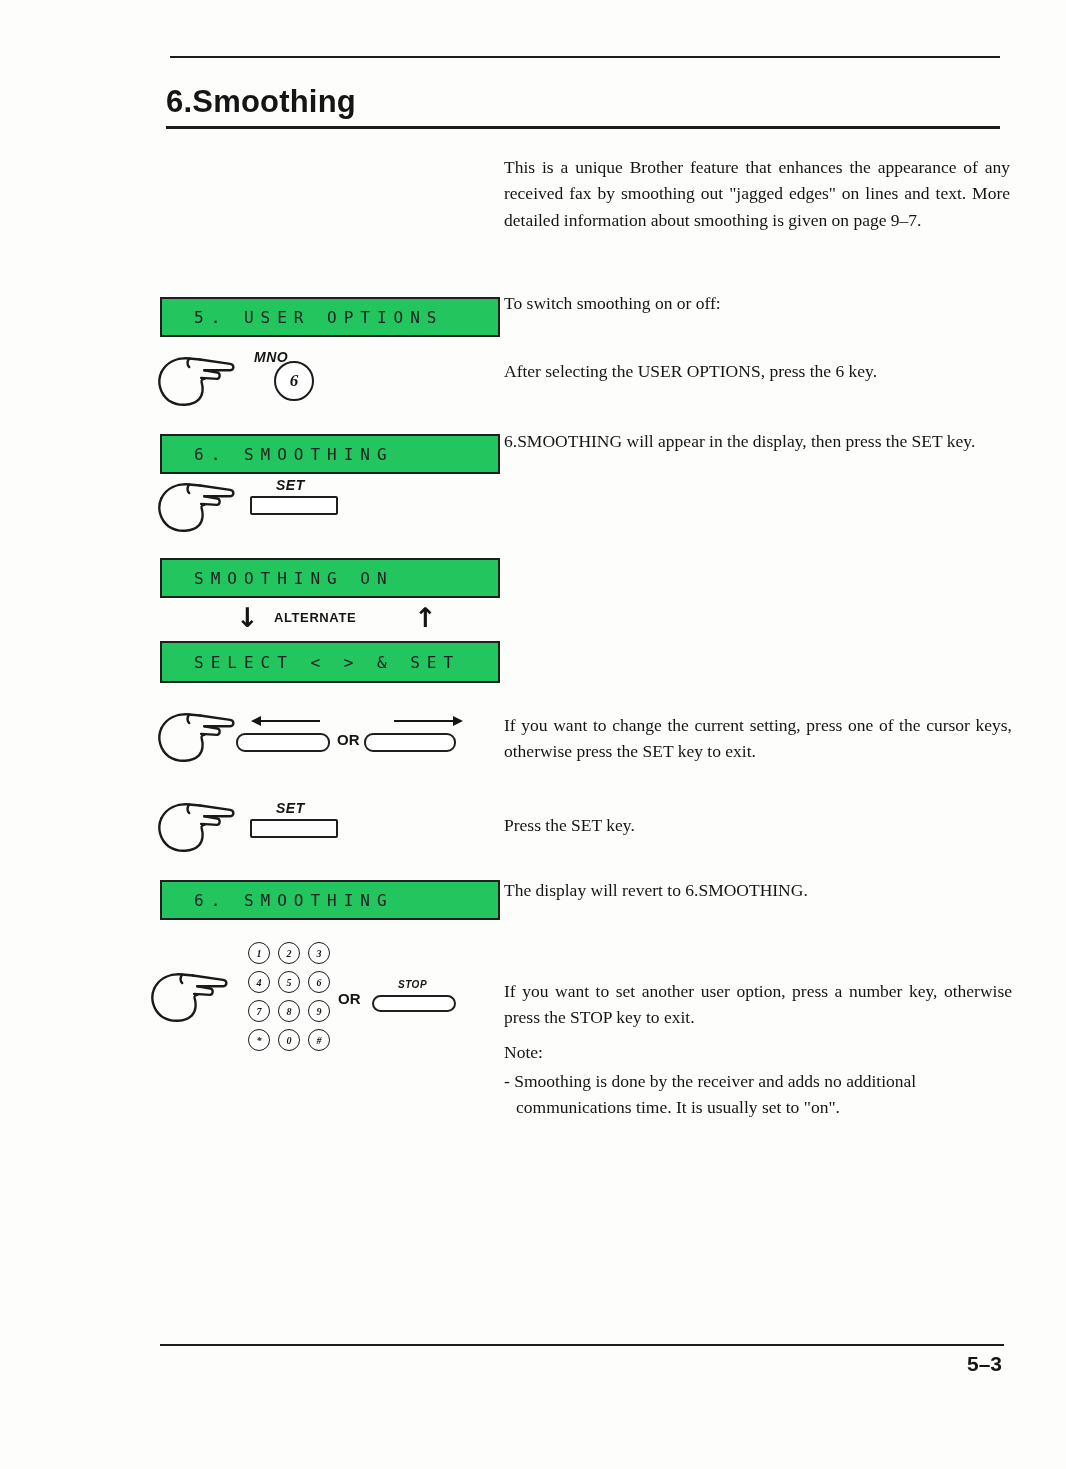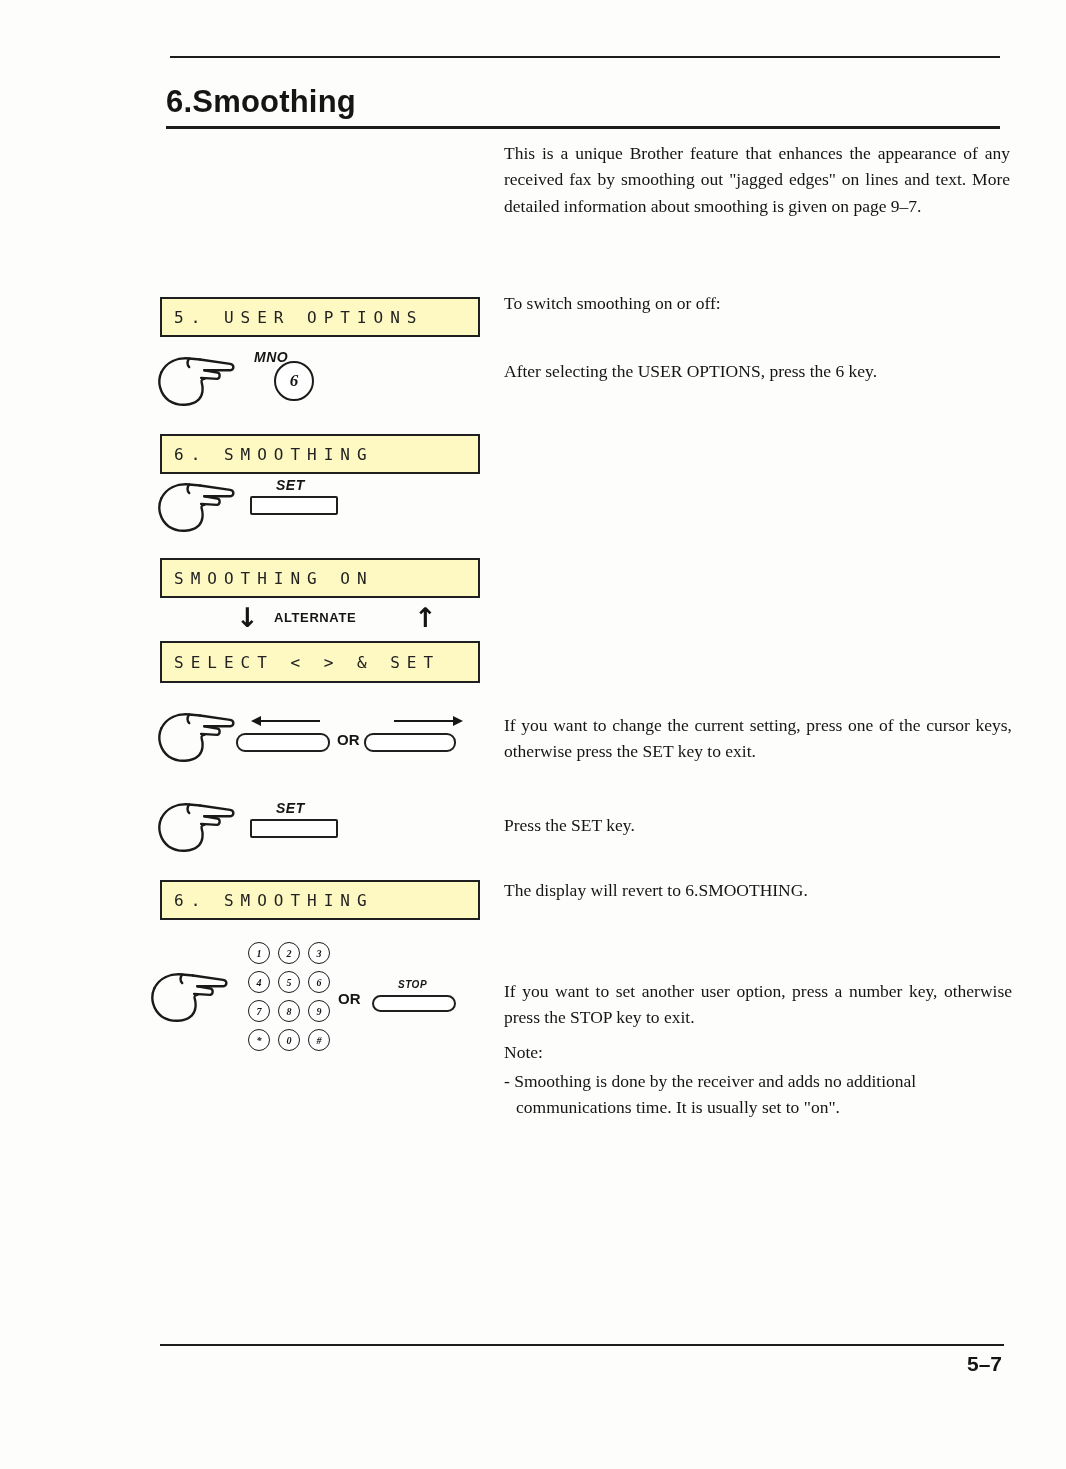--- a/index.html
+++ b/index.html
@@ -8,21 +8,21 @@
     background:#fdfdfb;color:#151515;
     font-family:"Liberation Serif",serif;overflow:hidden;
   }
   .abs{position:absolute;}
   .sans{font-family:"Liberation Sans",sans-serif;}
   .header-title{font-weight:700;font-size:21px;letter-spacing:0.4px;white-space:nowrap;}
   .rule{background:#1c1c1c;}
   .page-title{font-weight:700;font-size:31px;letter-spacing:0.2px;}
   .para{font-size:17.5px;line-height:1.5;text-align:justify;}
   .para.single{text-align:left;white-space:nowrap;}
-  .display-box{border:2px solid #1f1f1f;background:#fef9c3;display:flex;align-items:center;}
+  .display-box{border:2px solid #1f1f1f;background:#22c55e;display:flex;align-items:center;padding-left:20px;}
   .display-text{
     font-family:"DejaVu Sans Mono",monospace;font-size:16px;
     letter-spacing:7px;padding-left:12px;white-space:nowrap;color:#222;
   }
   .key-label{
     font-family:"Liberation Sans",sans-serif;font-weight:700;font-style:italic;
     font-size:14px;letter-spacing:0.5px;white-space:nowrap;
   }
   .set-rect{border:2px solid #1f1f1f;border-radius:2px;background:#fff;}
   .pill{border:2px solid #1f1f1f;border-radius:9px;background:#fff;}
@@ -48,21 +48,21 @@
 </head>
 <body>
 
 <div class="page">
 
   <div class="abs rule" style="left:170px; top:56px; width:830px; height:2px;"></div>
 
   <div class="abs page-title sans" style="left:166px; top:84px;">6.Smoothing</div>
   <div class="abs rule" style="left:166px; top:126px; width:834px; height:3px;"></div>
 
-  <div class="abs para" style="left:504px; top:140px; width:506px;">This is a unique Brother feature that enhances the appearance of any received fax by smoothing out "jagged edges" on lines and text. More detailed information about smoothing is given on page 9–7.</div>
+  <div class="abs para" style="left:504px; top:154px; width:506px;">This is a unique Brother feature that enhances the appearance of any received fax by smoothing out "jagged edges" on lines and text. More detailed information about smoothing is given on page 9–7.</div>
 
   <div class="abs display-box" style="left:160px; top:297px; width:316px; height:36px;">
     <span class="display-text">5. USER OPTIONS</span>
   </div>
   <div class="abs para single" style="left:504px; top:290px;">To switch smoothing on or off:</div>
 
   <div class="abs hand" style="left:155px; top:352px;">
     <svg width="90" height="56" viewBox="0 0 80 52">
       <g fill="none" stroke="#1a1a1a" stroke-width="2.2" stroke-linecap="round" stroke-linejoin="round">
         <path d="M4 19 C 9 9, 19 5, 30 6 L 40 7"></path>
@@ -75,20 +75,21 @@
   </div>
   <div class="abs key-label" style="left:254px; top:349px;">MNO</div>
   <div class="abs circle-key" style="left:274px; top:361px;">
     <span>6</span>
   </div>
   <div class="abs para single" style="left:504px; top:358px;">After selecting the USER OPTIONS, press the 6 key.</div>
 
   <div class="abs display-box" style="left:160px; top:434px; width:316px; height:36px;">
     <span class="display-text">6. SMOOTHING</span>
   </div>
+  <div class="abs para" style="left:504px; top:428px; width:506px;">6.SMOOTHING will appear in the display, then press the SET key.</div>
 
   <div class="abs hand" style="left:155px; top:478px;">
     <svg width="90" height="56" viewBox="0 0 80 52">
       <g fill="none" stroke="#1a1a1a" stroke-width="2.2" stroke-linecap="round" stroke-linejoin="round">
         <path d="M4 19 C 9 9, 19 5, 30 6 L 40 7"></path>
         <path d="M40 7 L 68 11 C 72 11.6, 72 16.4, 68 17 L 44 17"></path>
         <path d="M44 17 L 56 19 C 59 19.8, 59 24.2, 56 25 L 41 24"></path>
         <path d="M4 19 C 0 28, 3 39, 11 45 C 20 51, 33 50, 39 44 C 43 40, 43 33, 41.5 28 C 41 26, 42.5 25, 44 25"></path>
         <path d="M30 6 C 28 9, 28 12, 30 14"></path>
       </g>
@@ -182,15 +183,15 @@
   </div>
   <div class="abs or-label" style="left:338px; top:990px;">OR</div>
   <div class="abs key-label" style="left:398px; top:979px; font-size:10px;">STOP</div>
   <div class="abs pill" style="left:372px; top:995px; width:80px; height:13px;"></div>
   <div class="abs para" style="left:504px; top:978px; width:508px;">If you want to set another user option, press a number key, otherwise press the STOP key to exit.</div>
 
   <div class="abs note-label" style="left:504px; top:1042px;">Note:</div>
   <div class="abs note-text" style="left:504px; top:1068px; width:508px;">- Smoothing is done by the receiver and adds no additional communications time. It is usually set to "on".</div>
 
   <div class="abs rule" style="left:160px; top:1344px; width:844px; height:2px;"></div>
-  <div class="abs page-num sans" style="top:1352px; right:64px;">5–7</div>
+  <div class="abs page-num sans" style="top:1352px; right:64px;">5–3</div>
 
 </div>
 
 </body></html>

